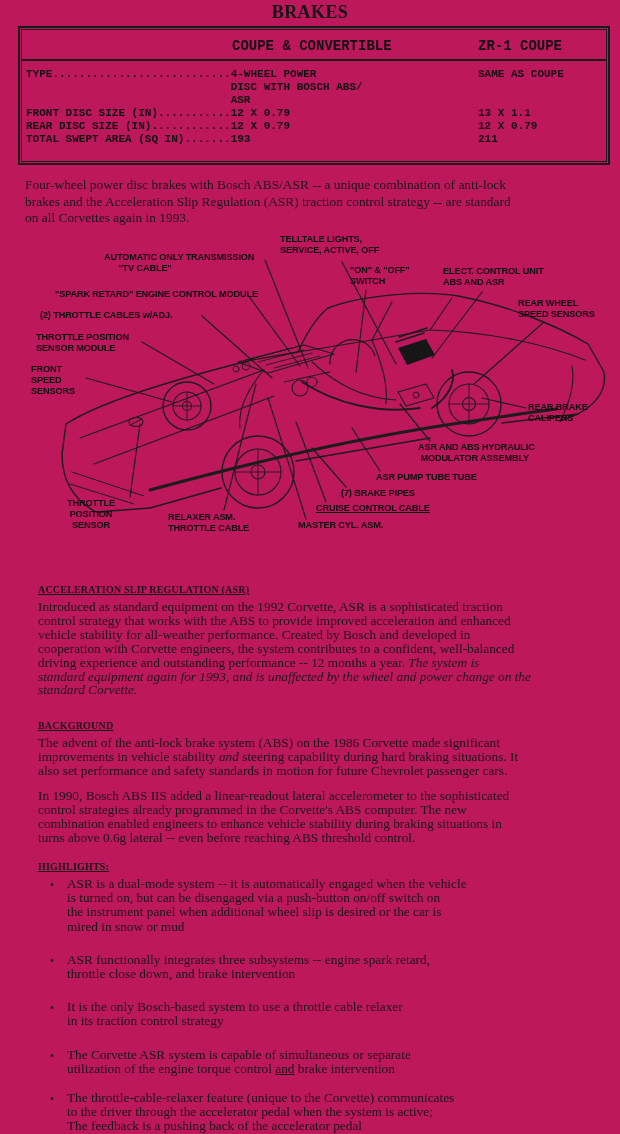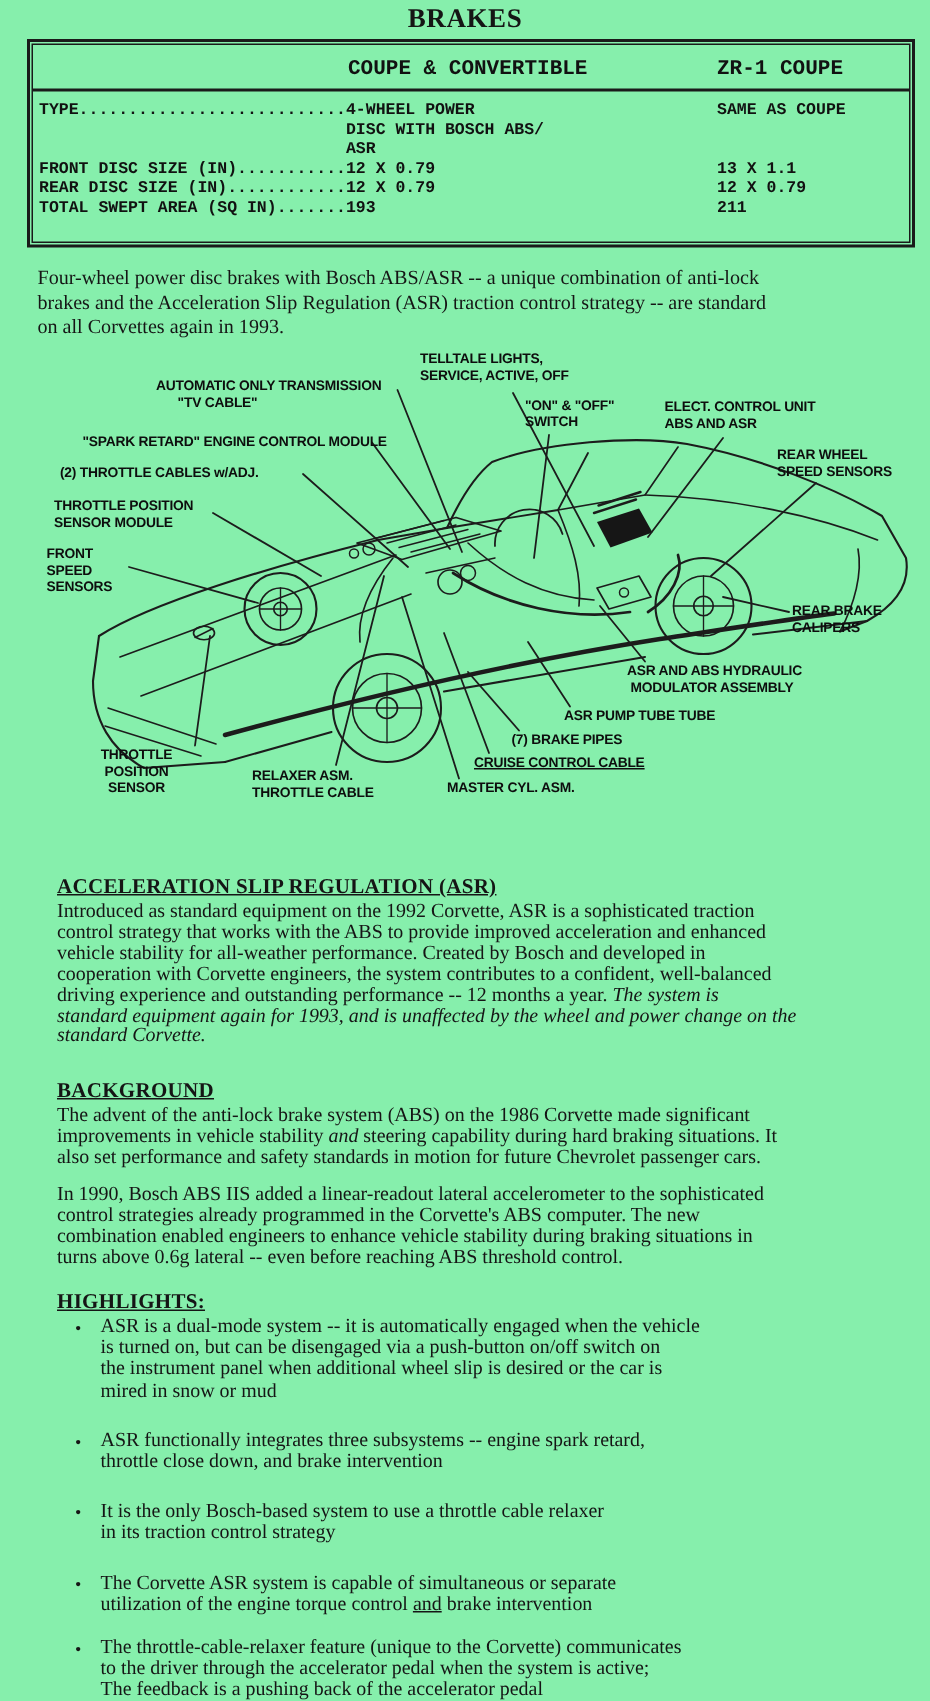--- a/index.html
+++ b/index.html
@@ -1,16 +1,16 @@
 <!DOCTYPE html>
 <html><head>
 <meta charset="utf-8">
 <style>
   html,body{margin:0;padding:0;background:#e8e6e0;}
-  .page{position:relative;width:620px;height:1134px;background:#86efac;color:#151515;
+  .page{position:relative;width:620px;height:1134px;background:#be185d;color:#151515;
         font-family:"Liberation Serif",serif;overflow:hidden;}
   .title{position:absolute;top:2px;left:0;width:100%;text-align:center;
          font-weight:bold;font-size:18px;letter-spacing:.4px;}
   
   .spec-table{position:absolute;left:18px;top:26px;width:586px;border:2px solid #1a1a1a;padding:1px;}
   .spec-inner{border:1.5px solid #1a1a1a;font-family:"Liberation Mono",monospace;
               font-weight:bold;font-size:11px;color:#111;}
   .thead{position:relative;height:29px;border-bottom:2px solid #1a1a1a;font-size:14px;}
   .th1{position:absolute;left:210px;top:8px;}
   .th2{position:absolute;left:456px;top:8px;}
@@ -20,21 +20,21 @@
   
   .intro{position:absolute;left:25px;top:177px;width:580px;font-size:13.4px;
          line-height:16.6px;white-space:pre-line;}
   
   .diagram{position:absolute;left:0;top:232px;width:620px;height:348px;}
   .diagram svg{position:absolute;left:0;top:0;}
   .dlabel{position:absolute;font-family:"Liberation Sans",sans-serif;font-weight:bold;
           font-size:9.2px;line-height:10.9px;letter-spacing:-0.15px;white-space:pre;color:#0d0d0d;}
   .dlabel.center{text-align:center;}
   
-  .sec-heading{position:absolute;font-weight:bold;font-size:14px;
+  .sec-heading{position:absolute;font-weight:bold;font-size:10px;
                text-decoration:underline;letter-spacing:.2px;}
   .para{position:absolute;font-size:13.3px;line-height:13.9px;white-space:pre-line;}
   .asr-h{left:38px;top:584px;}
   .asr-p{left:38px;top:600px;width:554px;}
   .bg-h{left:38px;top:720px;}
   .bg-p1{left:38px;top:736px;width:554px;}
   .bg-p2{left:38px;top:789px;width:554px;}
   .hl-h{left:38px;top:861px;}
   .em{font-style:italic;}
   .ul{text-decoration:underline;}

